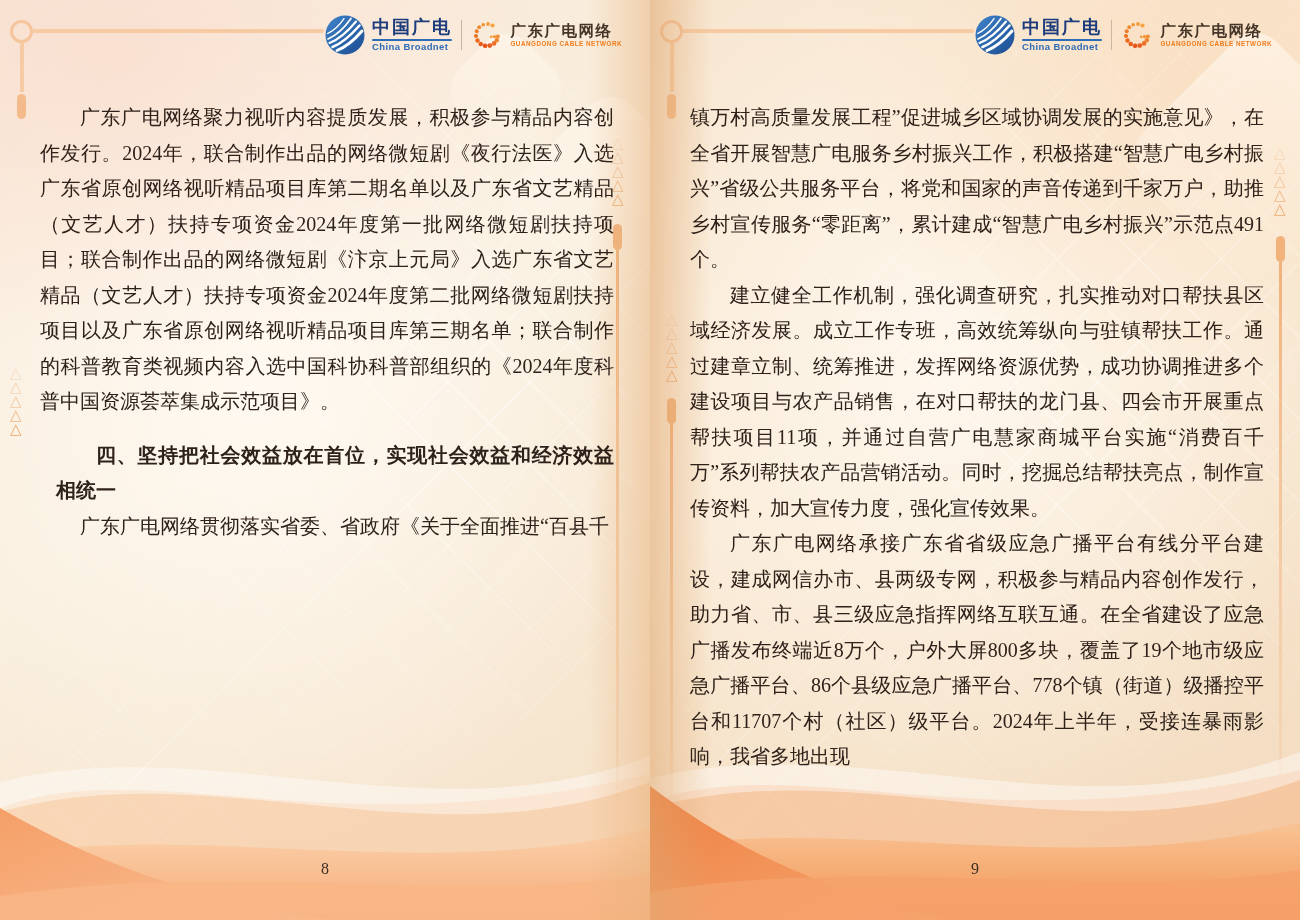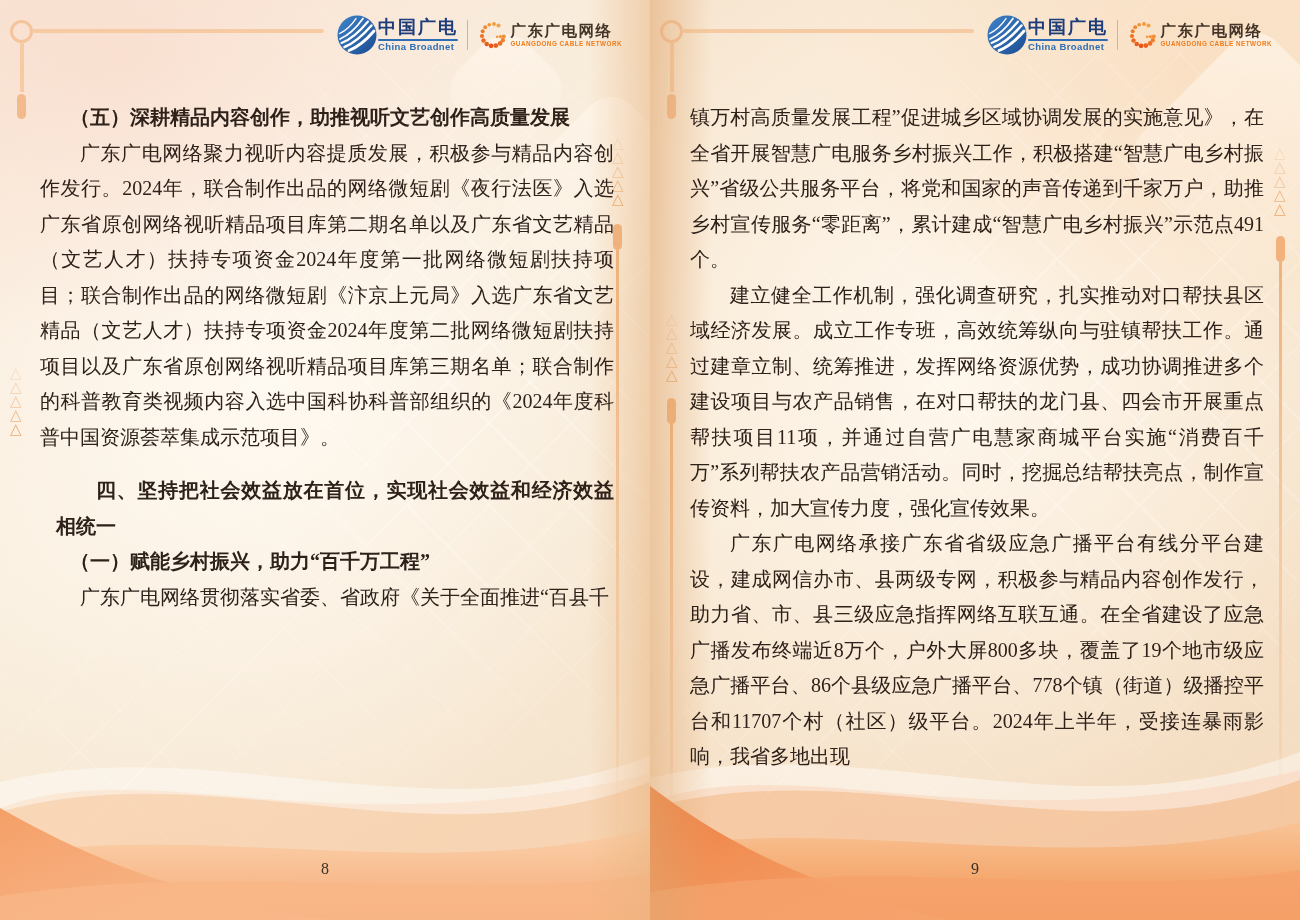--- a/index.html
+++ b/index.html
@@ -54,21 +54,21 @@
   .tri-stack span:nth-child(4){opacity:.8;}
   .tri-stack span:nth-child(5){opacity:1;}
 
   
   .pin{position:absolute;display:flex;flex-direction:column;align-items:center;z-index:1;pointer-events:none;}
   .pin .pin-cap{width:9px;height:26px;border-radius:4.5px;background:#f1b27c;}
   .pin .pin-line{width:3px;background:linear-gradient(to bottom,#f1b27c 0%,rgba(241,178,124,0.08) 100%);}
 
   
   .logo-row{position:absolute;top:15px;right:28px;display:flex;align-items:center;gap:9px;z-index:6;}
-  .brand-block{display:flex;align-items:center;gap:1px;}
+  .brand-block{display:flex;align-items:center;gap:7px;}
   .globe-icon{width:40px;height:40px;display:block;}
   .bn-text{display:flex;flex-direction:column;}
   .bn-cn{font-family:"Liberation Sans","DejaVu Sans",sans-serif;font-weight:bold;font-size:18px;letter-spacing:2px;color:#1d3c7c;line-height:19px;}
   .bn-rule{height:2px;background:#2e6cb6;margin:1.5px 0 1px 0;border-radius:1px;}
   .bn-en{font-family:Liberation Sans, sans-serif;font-weight:bold;font-size:9.5px;color:#2e6cb6;line-height:10px;letter-spacing:.4px;}
   .logo-sep{width:1.5px;height:30px;background:#c9b5a0;}
   .gdots-icon{width:32px;height:32px;display:block;}
   .gd-text{display:flex;flex-direction:column;}
   .gd-cn{font-family:"Liberation Sans","DejaVu Sans",sans-serif;font-weight:bold;font-size:15.5px;letter-spacing:1.5px;color:#453528;line-height:17px;}
   .gd-en{font-family:"Liberation Sans","DejaVu Sans",sans-serif;font-weight:bold;font-size:6.3px;color:#f07d1d;letter-spacing:.5px;line-height:8px;margin-top:1px;}
@@ -169,25 +169,23 @@
           <circle cx="20.2" cy="17.8" r="1.4" fill="#f49c3c"></circle>
         </svg>
         <div class="gd-text">
           <span class="gd-cn">广东广电网络</span>
           <span class="gd-en">GUANGDONG CABLE NETWORK</span>
         </div>
       </div>
     </header>
 
     <main class="content">
-      <h3>（五）深耕精品内容创作，助推视听文艺创作高质量发展</h3>
       <p>广东广电网络聚力视听内容提质发展，积极参与精品内容创作发行。2024年，联合制作出品的网络微短剧《夜行法医》入选广东省原创网络视听精品项目库第二期名单以及广东省文艺精品（文艺人才）扶持专项资金2024年度第一批网络微短剧扶持项目；联合制作出品的网络微短剧《汴京上元局》入选广东省文艺精品（文艺人才）扶持专项资金2024年度第二批网络微短剧扶持项目以及广东省原创网络视听精品项目库第三期名单；联合制作的科普教育类视频内容入选中国科协科普部组织的《2024年度科普中国资源荟萃集成示范项目》。</p>
       <div class="spacer"></div>
       <h2>四、坚持把社会效益放在首位，实现社会效益和经济效益相统一</h2>
-      <h3>（一）赋能乡村振兴，助力“百千万工程”</h3>
       <p class="oneline">广东广电网络贯彻落实省委、省政府《关于全面推进“百县千</p>
     </main>
 
     <svg class="footer-art" viewBox="0 0 650 230" preserveAspectRatio="none">
       <defs>
         <linearGradient id="lgAL" x1="0" y1="0" x2="0" y2="1">
           <stop offset="0" stop-color="#fbd0aa"></stop>
             <stop offset="1" stop-color="#f6a873"></stop>
         </linearGradient>
         <linearGradient id="lgBL" x1="0" y1="0" x2="1" y2="1">

